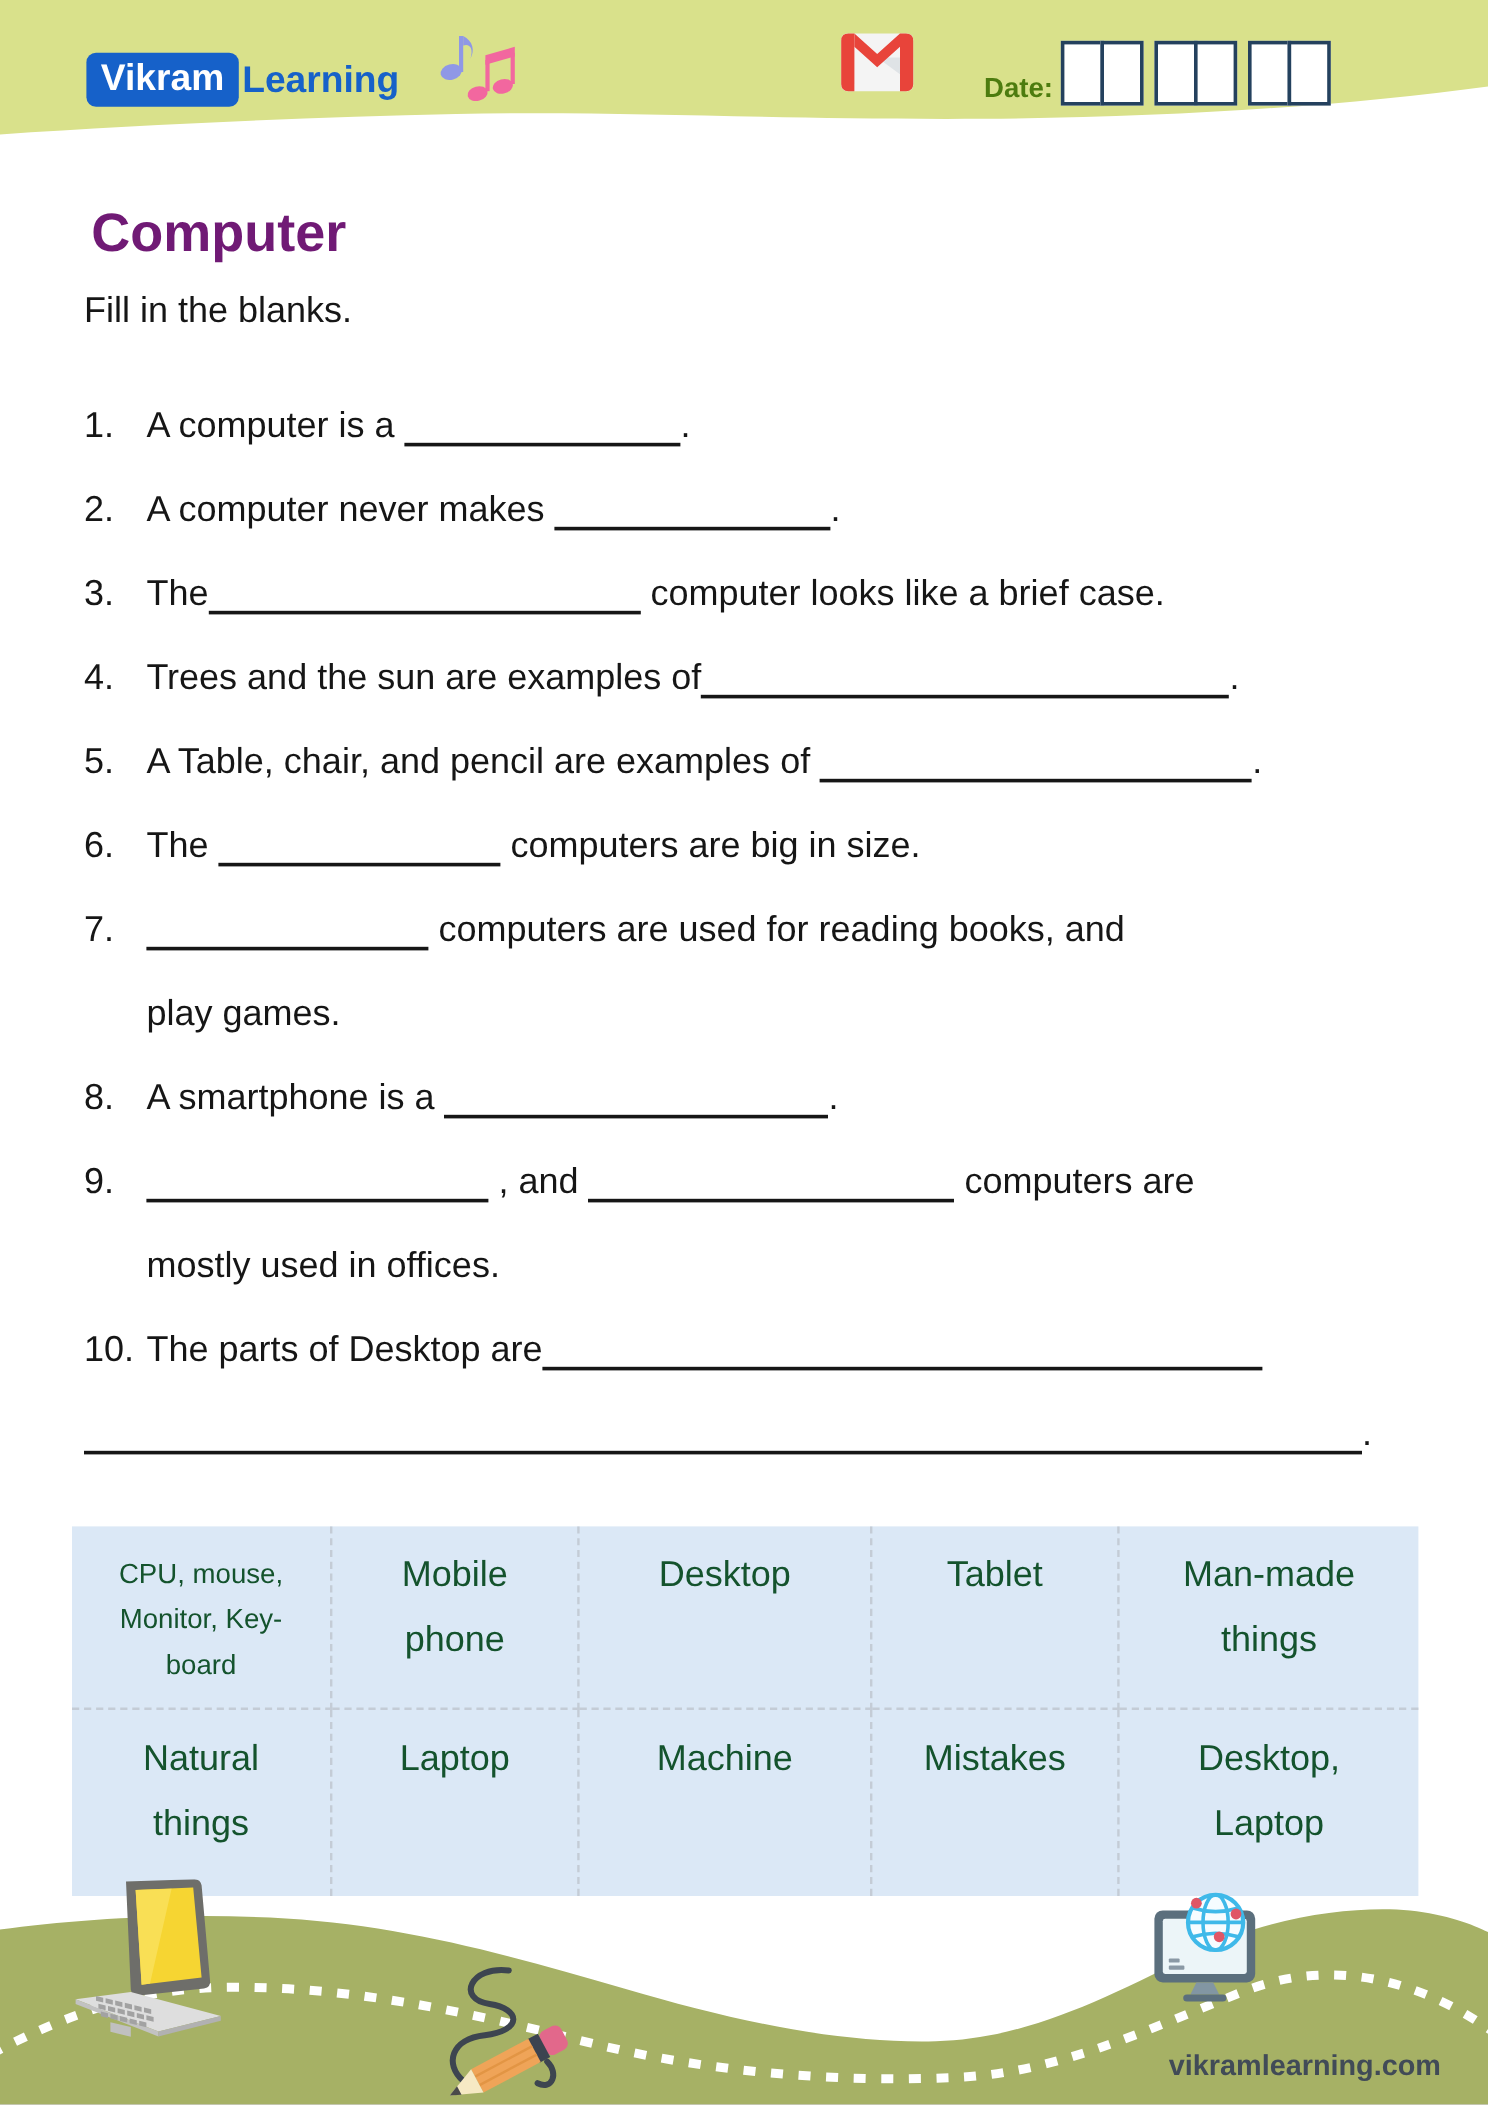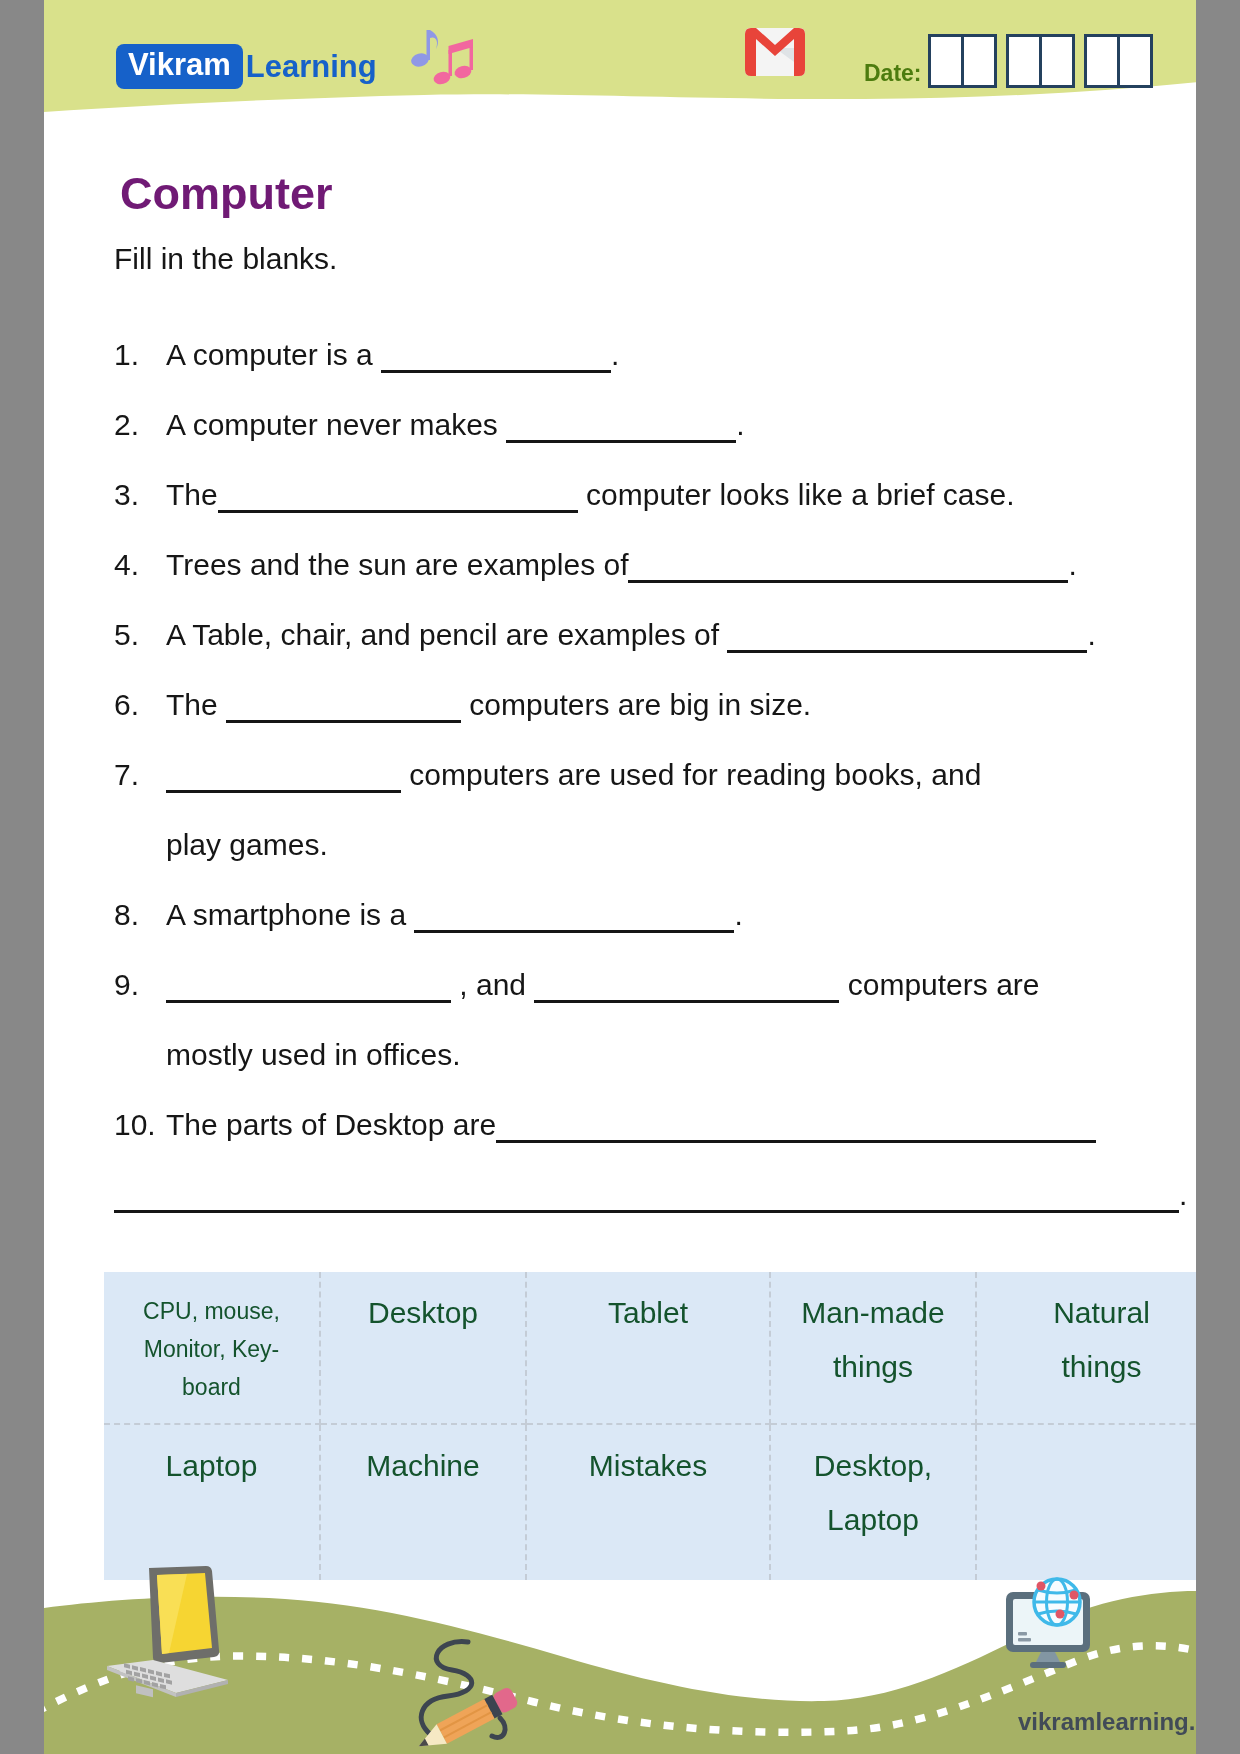--- a/index.html
+++ b/index.html
@@ -1,16 +1,16 @@
 <!DOCTYPE html>
 <html><head>
 <meta charset="utf-8">
 <style>
   html,body{margin:0;padding:0;background:#888;}
-  .page{position:relative;width:1152px;height:1754px;background:#ffffff;overflow:hidden;
+  .page{position:relative;width:1240px;height:1754px;background:#ffffff;overflow:hidden;
         font-family:"Liberation Sans",sans-serif;margin:0 auto;}
   svg{display:block;}
 
   
   .header-wave{position:absolute;top:0;left:0;}
   .logo{position:absolute;left:72px;top:44px;display:flex;align-items:center;}
   .logo-primary{background:#1661c9;color:#ffffff;font-size:31px;font-weight:bold;
                 padding:3px 12px 6px 12px;border-radius:8px;}
   .logo-secondary{color:#1661c9;font-size:31px;font-weight:bold;margin-left:3px;}
   .music-icon{position:absolute;left:362px;top:16px;}
@@ -147,20 +147,24 @@
       <div class="q-row no-num">
         <span class="q-content"><span class="blank" style="width: 1065px;"></span>.</span>
       </div>
     </div>
 
   <div class="word-bank">
       <div class="wb-cell small">
         <div>CPU, mouse,</div>
         <div>Monitor, Key-</div>
         <div>board</div>
+      </div>
+      <div class="wb-cell">
+        <div>Mobile</div>
+        <div>phone</div>
       </div>
       <div class="wb-cell">
         <div>Desktop</div>
       </div>
       <div class="wb-cell">
         <div>Tablet</div>
       </div>
       <div class="wb-cell">
         <div>Man-made</div>
         <div>things</div>

